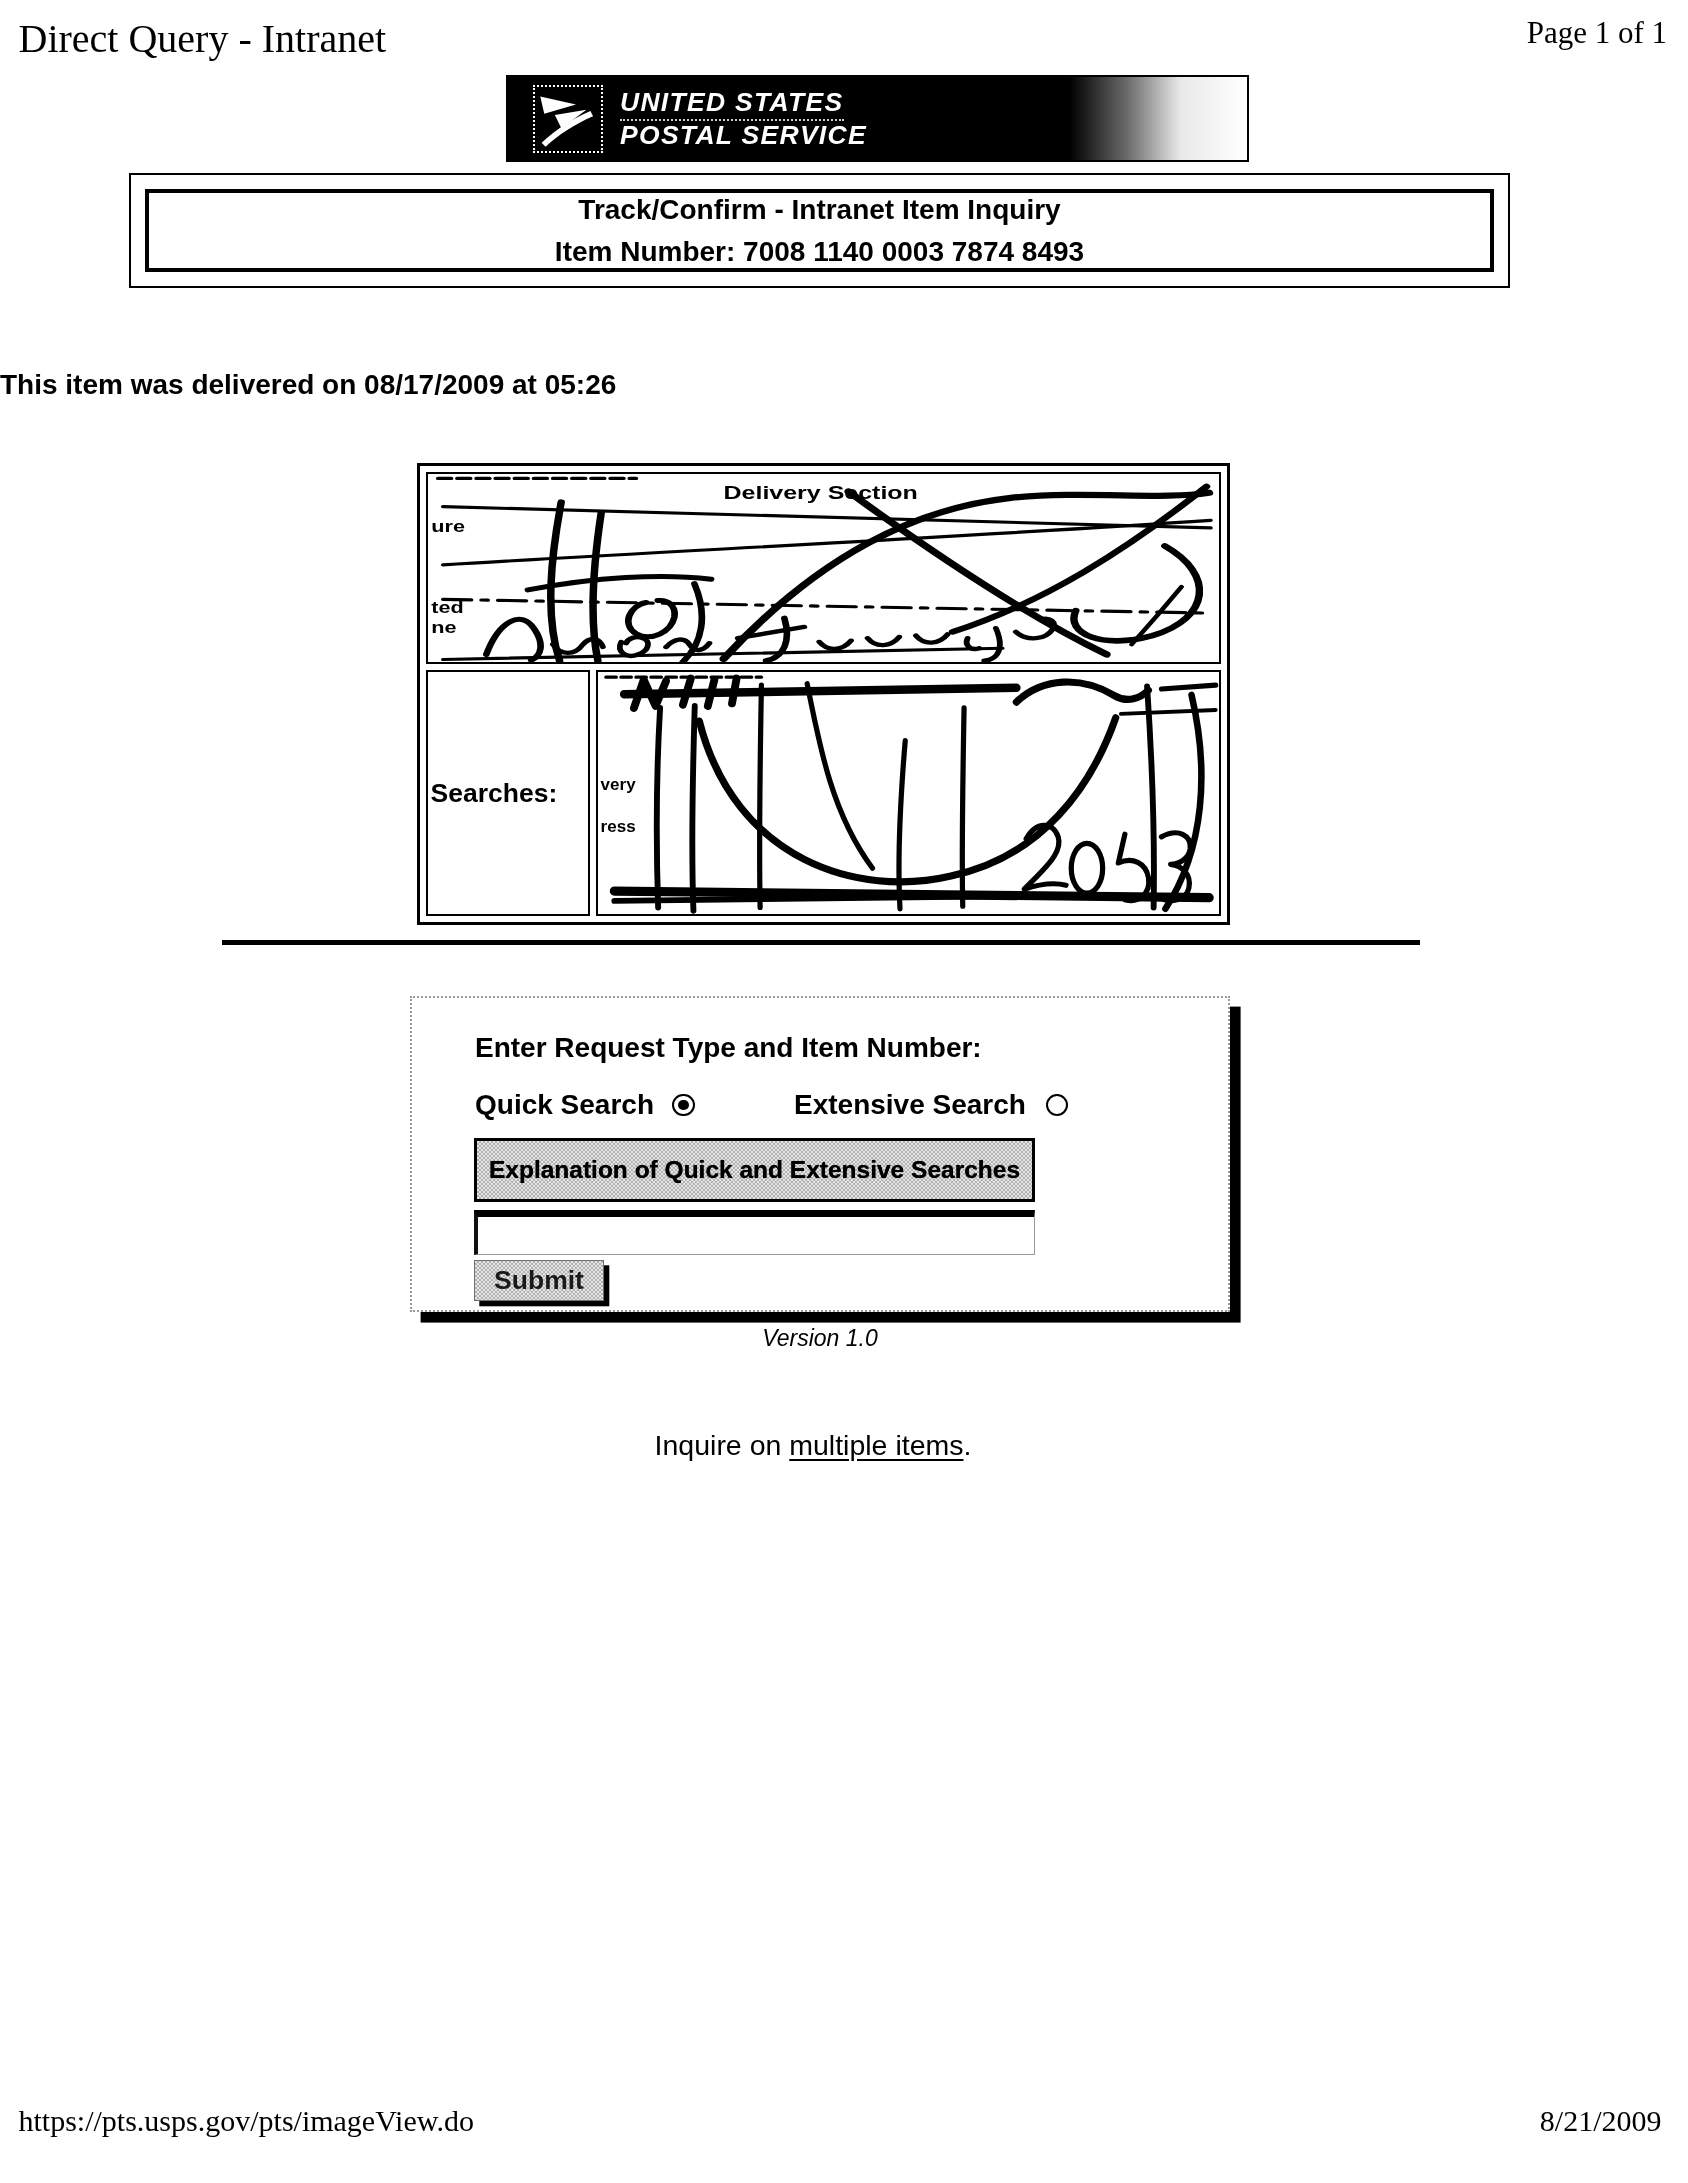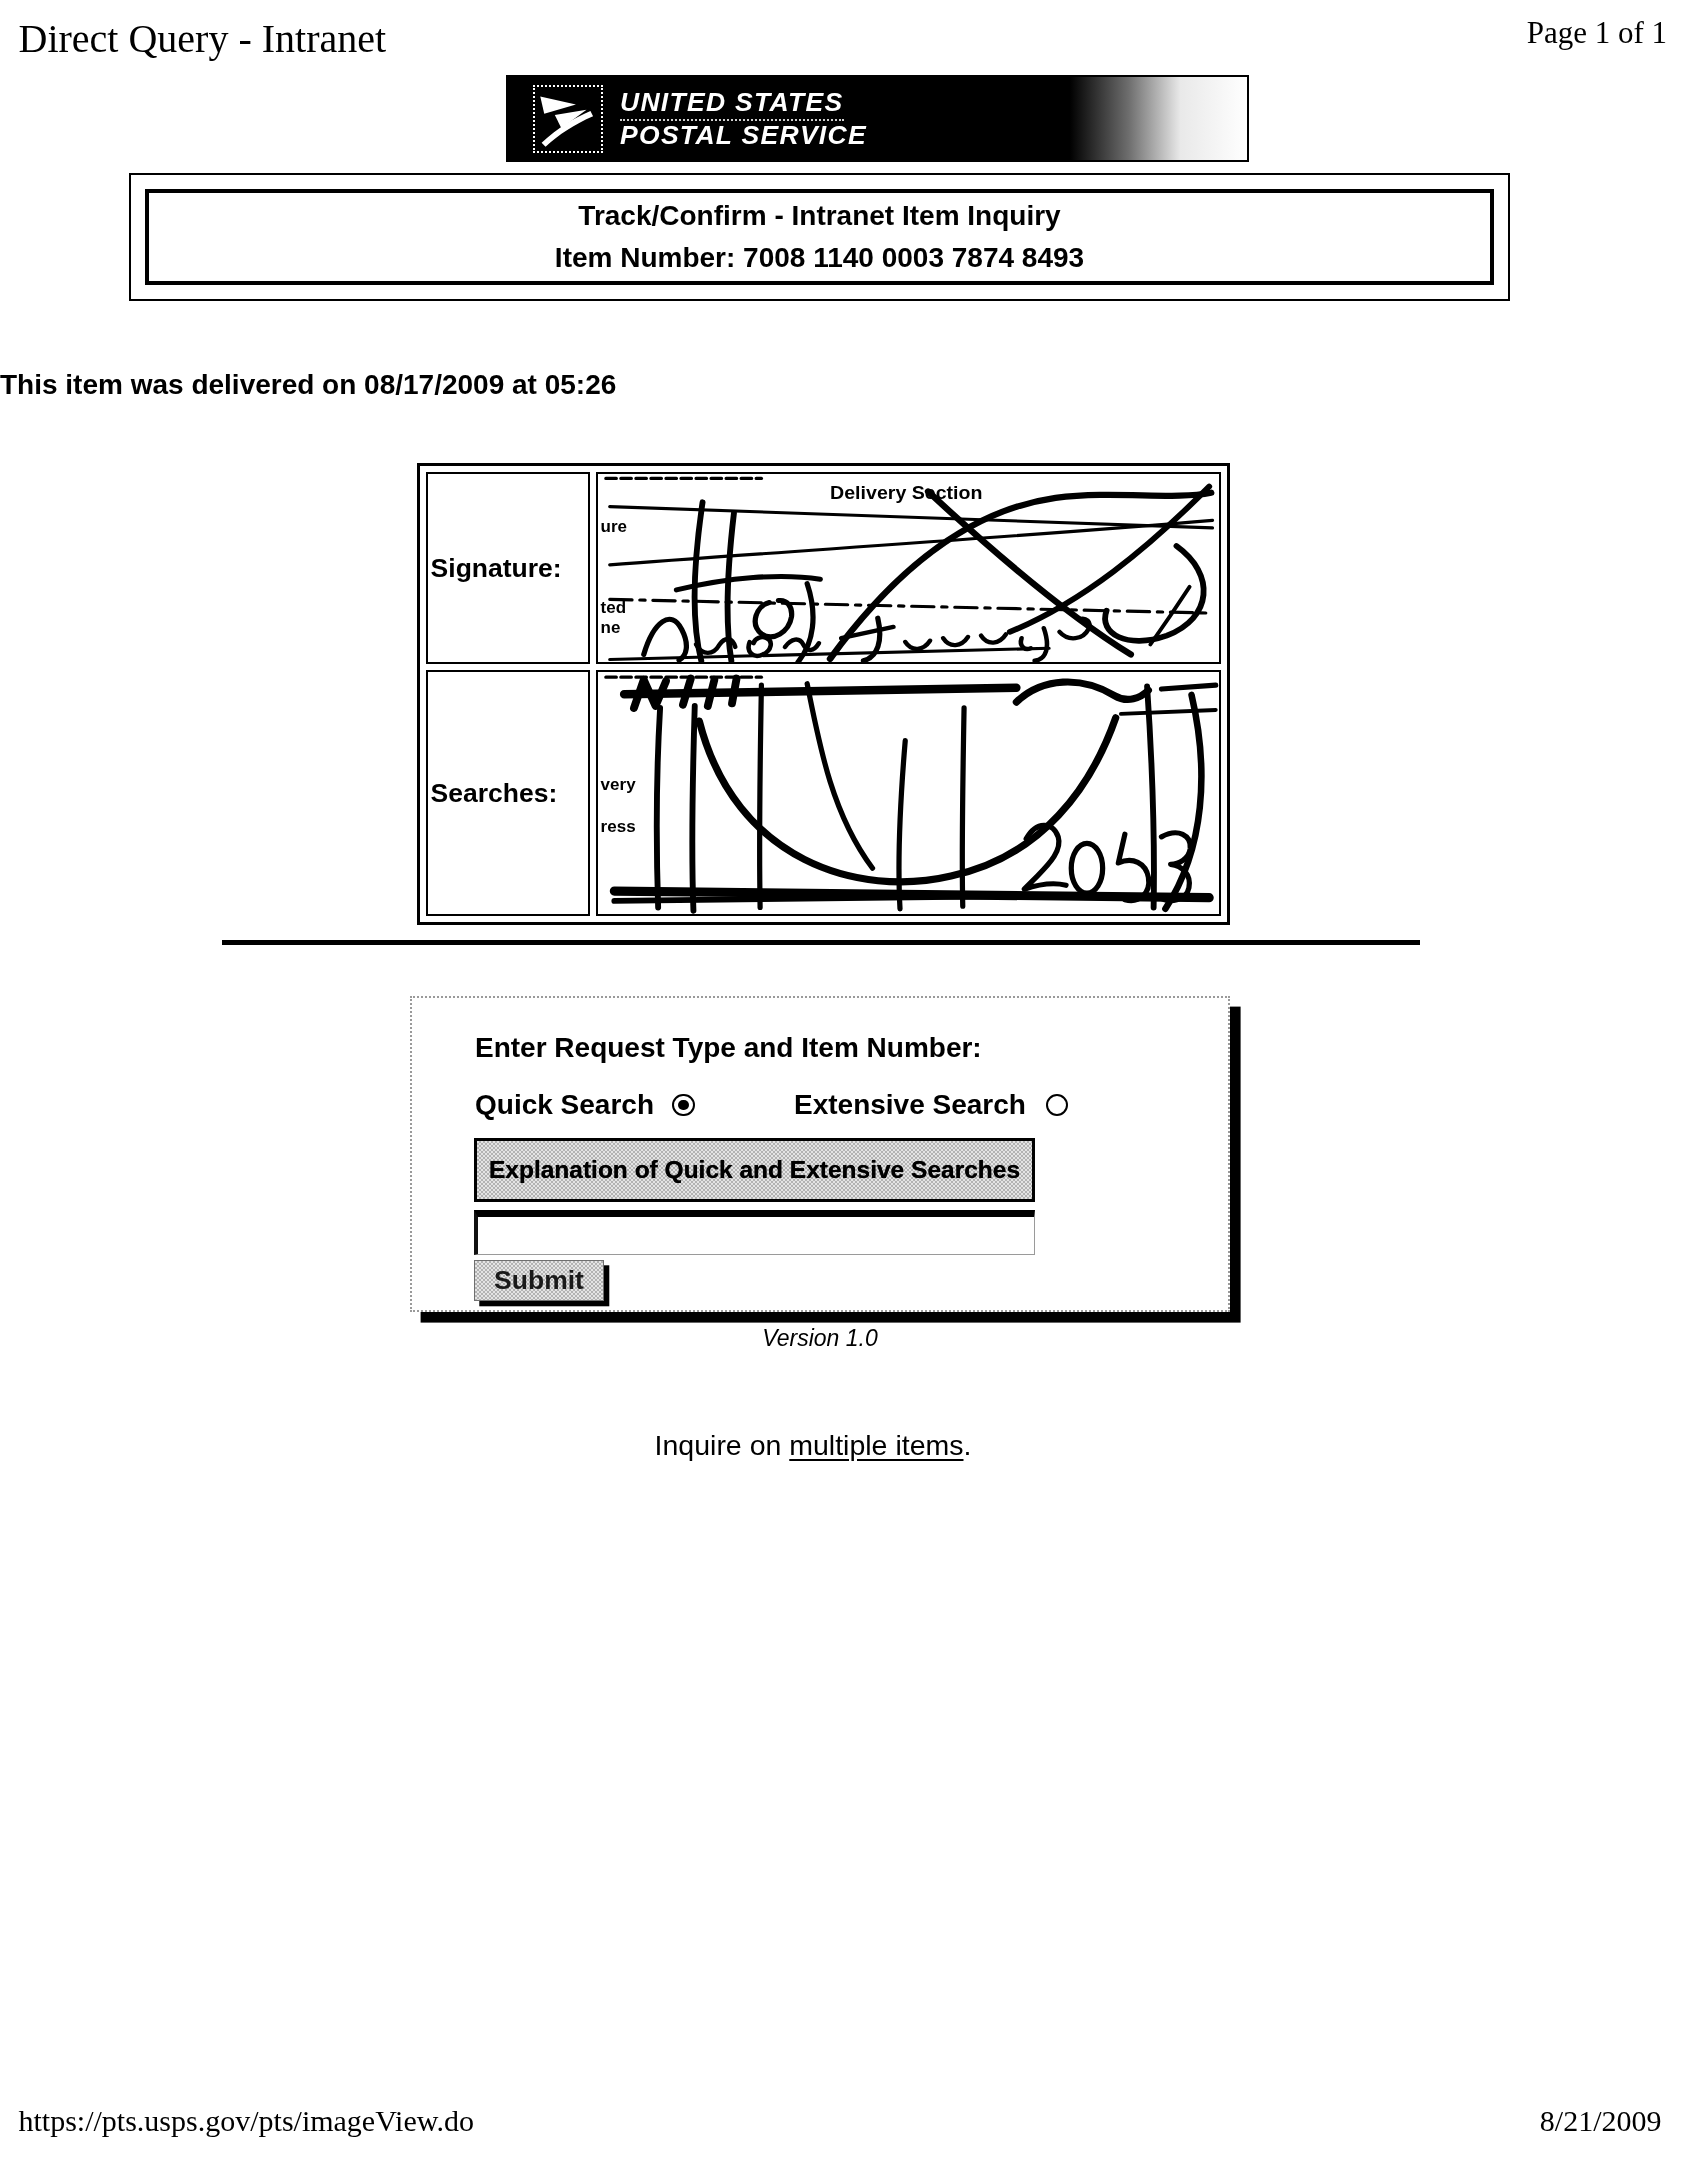--- a/index.html
+++ b/index.html
@@ -16,21 +16,21 @@
   
   .banner{position:absolute;left:506px;top:75px;width:743px;height:87px;box-sizing:border-box;
           border:2.6px solid #000;display:flex;align-items:center;
           background:linear-gradient(90deg,#000 0%,#000 76%,#6e6e6e 84%,#e9e9e9 91%,#fff 100%);}
   .eagle-box{width:66px;height:64px;margin-left:25px;border:2px dotted #fff;flex:0 0 auto;}
   .banner-text{margin-left:17px;color:#fff;font-style:italic;font-weight:bold;
                font-size:26.5px;line-height:1.08;letter-spacing:1.3px;white-space:nowrap;}
   .banner-text .l1{border-bottom:2px dotted #cfcfcf;padding-bottom:2.6px;display:inline-block;}
 
   
-  .title-box{position:absolute;left:129px;top:173px;width:1381px;height:128px;box-sizing:border-box;
+  .title-box{position:absolute;left:129px;top:173px;width:1381px;height:115px;box-sizing:border-box;
              border:2.6px solid #000;padding:14px;}
   .title-inner{border:4.6px solid #000;width:100%;height:100%;box-sizing:border-box;
                display:flex;flex-direction:column;align-items:center;justify-content:center;
                font-weight:bold;font-size:28px;line-height:1.5;}
 
   .delivered{position:absolute;left:0;top:369px;width:1626px;text-align:left;
              font-weight:bold;font-size:28px;}
 
   
   .sig-table{position:absolute;left:417px;top:463px;width:813px;height:462px;box-sizing:border-box;
@@ -110,21 +110,20 @@
       <div>Track/Confirm - Intranet Item Inquiry</div>
       <div>Item Number: 7008 1140 0003 7874 8493</div>
     </div>
   </div>
 
   <div class="delivered">This item was delivered on 08/17/2009 at 05:26</div>
 
   <div class="sig-table">
 
     <div class="sig-row row-sig">
-      <div class="lbl-cell">Signature:</div>
       <div class="img-cell">
         <svg viewBox="0 0 950 300" preserveAspectRatio="none">
           <line class="stroke" x1="12" y1="7" x2="250" y2="7" stroke-width="5" stroke-dasharray="16 7"></line>
           <text class="scan-text" x="355" y="40" font-size="30">Delivery Section</text>
           <text class="scan-text" x="4" y="92" font-size="26">ure</text>
           <text class="scan-text" x="4" y="222" font-size="26">ted</text>
           <text class="scan-text" x="4" y="254" font-size="26">ne</text>
           <path class="stroke" d="M18,52 L940,86" stroke-width="5"></path>
           <path class="stroke" d="M18,145 C250,126 650,100 940,74" stroke-width="5"></path>
           <path class="stroke" d="M18,200 L940,222" stroke-width="5" stroke-dasharray="34 12 8 12"></path>

